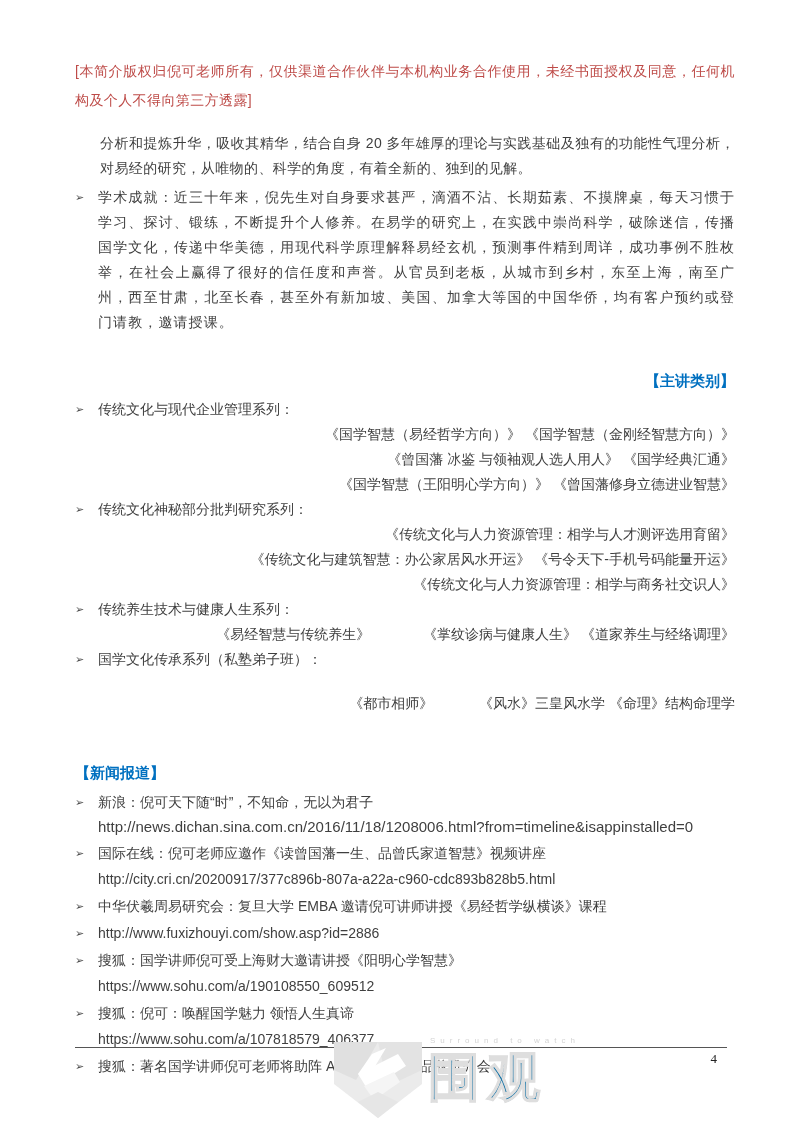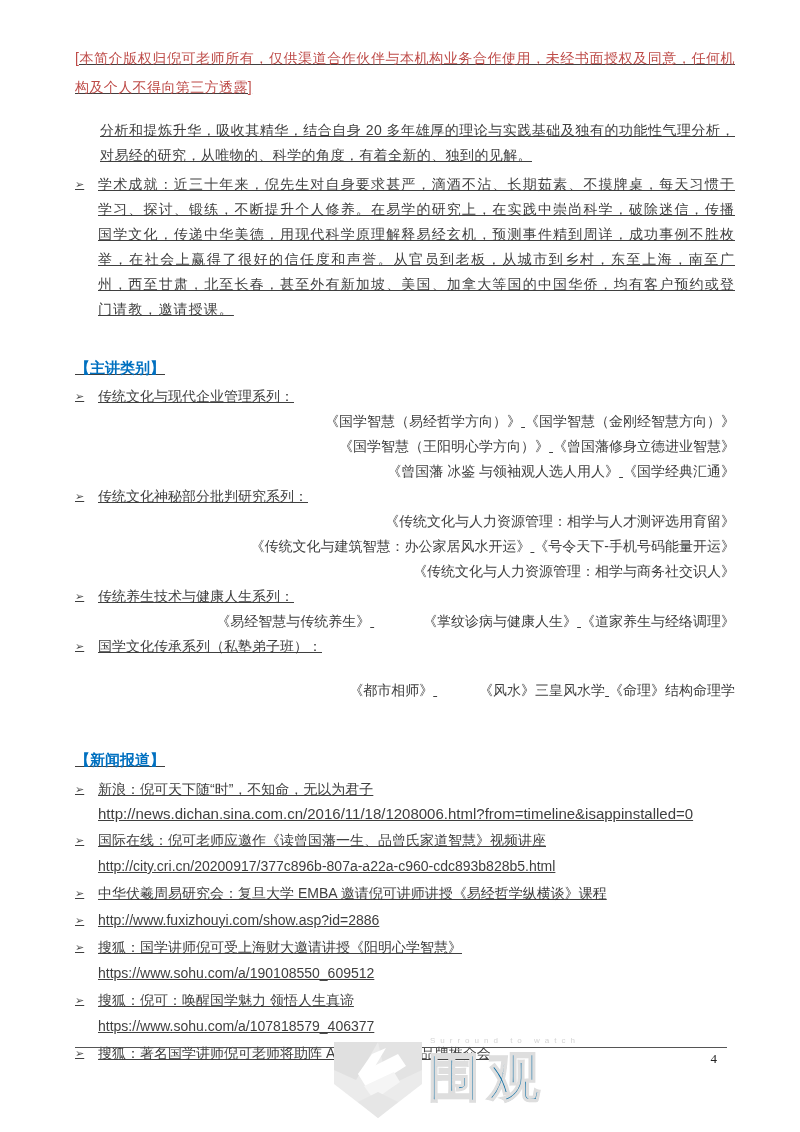--- a/index.html
+++ b/index.html
@@ -7,21 +7,21 @@
   .page {
     position:relative;
     width:800px; height:1132px;
     margin:0 auto;
     background:#ffffff;
     font-family:"Liberation Sans","DejaVu Sans",sans-serif;
     color:#3F3F3F;
     font-size:14px;
     overflow:hidden;
   }
-  .content { padding:44px 65px 0 75px;text-decoration:underline; }
+  .content { padding:57px 65px 0 75px; }
 
   .disclaimer {
     color:#BE4B48;
     line-height:29px;
     text-align:justify;
     letter-spacing:0.4px;
   }
   .intro-para {
     margin-top:16px;
     padding-left:25px;
@@ -38,21 +38,21 @@
   .bullet-item .bullet-text {
     flex:1; line-height:25px;
     text-align:justify; letter-spacing:1.1px;
   }
 
   h2.sec-heading {
     font-size:15px; font-weight:bold;
     color:#0070C0;
     line-height:20px;
   }
-  .heading-categories { margin-top:36px; }
+  .heading-categories { margin-top:36px;text-align:right; }
   .heading-news { margin-top:47px; }
 
   .categories-body { margin-top:6px; }
   .group-title { display:flex; line-height:25px; }
   .group-title .arrow { flex:none; width:23px; font-size:11px; color:#4a4a4a; }
   .course-row { padding-left:23px; line-height:25px; white-space:nowrap;text-align:right; }
   .course-row span { display:inline-block; }
   .cols-a span:nth-child(1){ width:282px; }
   .cols-b span:nth-child(1){ width:319px; }
   .cols-c span:nth-child(1){ width:157px; }
@@ -130,26 +130,26 @@
       <div class="group">
         <div class="group-title">
           <span class="arrow">➢</span>
           <span>传统文化与现代企业管理系列：</span>
         </div>
         <div class="course-row cols-a">
           <span>《国学智慧（易经哲学方向）》</span>
           <span>《国学智慧（金刚经智慧方向）》</span>
         </div>
         <div class="course-row cols-a">
+          <span>《曾国藩 冰鉴 与领袖观人选人用人》</span>
+          <span>《国学经典汇通》</span>
+        </div>
+        <div class="course-row cols-a">
           <span>《国学智慧（王阳明心学方向）》</span>
           <span>《曾国藩修身立德进业智慧》</span>
-        </div>
-        <div class="course-row cols-a">
-          <span>《曾国藩 冰鉴 与领袖观人选人用人》</span>
-          <span>《国学经典汇通》</span>
         </div>
       </div>
 
       <div class="group">
         <div class="group-title">
           <span class="arrow">➢</span>
           <span>传统文化神秘部分批判研究系列：</span>
         </div>
         <div class="course-row">
           <span>《传统文化与人力资源管理：相学与人才测评选用育留》</span>

